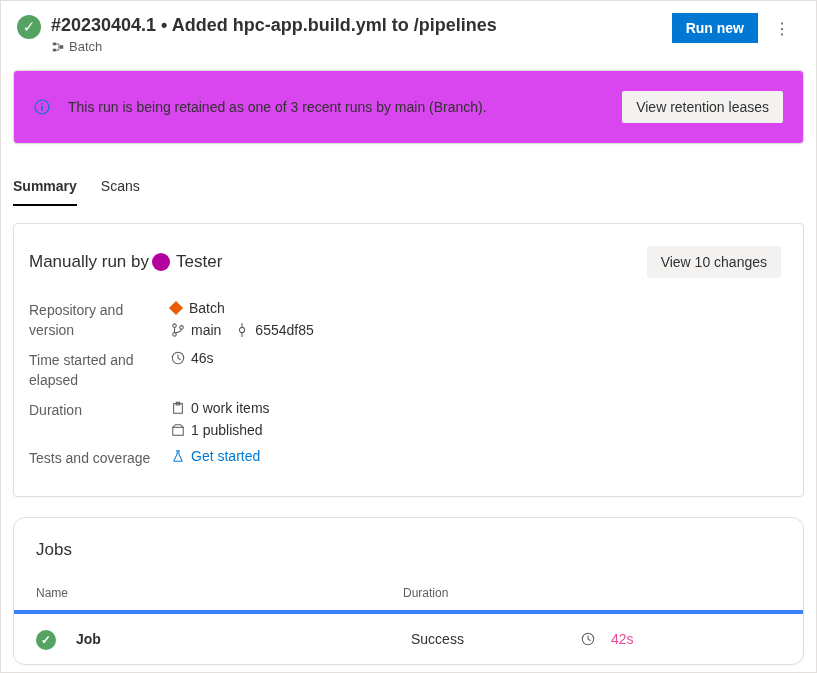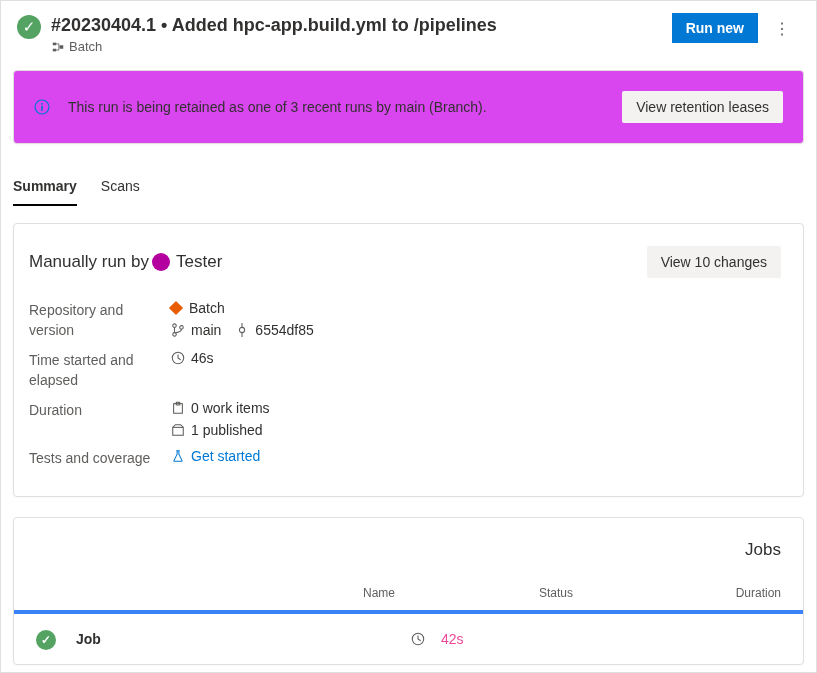--- a/index.html
+++ b/index.html
@@ -168,24 +168,23 @@
   .value-row:last-child { margin-bottom: 0; }
   .icon-inline {
     width: 14px; height: 14px;
     flex-shrink: 0;
     color: #605e5c;
   }
   .link { color: #0078d4; cursor: pointer; }
   .jobs-card {
     margin: 20px 12px 0 12px;
     border: 1px solid #e1dfdd;
-    border-radius: 4px;
+    border-radius: 12px;
     background: #fff;
     box-shadow: 0 1px 2px rgba(0,0,0,0.03);
-    text-align: right;
   }
   .jobs-title {
     font-size: 17px;
     font-weight: 400;
     padding: 22px 22px 16px 22px;
   }
   .jobs-table-header, .jobs-row {
     display: grid;
     grid-template-columns: 1fr 170px 200px;
     padding: 10px 22px;
@@ -336,30 +335,30 @@
         <span class="link">Get started</span>
       </div>
     </div>
   </div>
 </div>
 
 <div class="jobs-card">
   <div class="jobs-title">Jobs</div>
   <div class="jobs-table-header">
     <div>Name</div>
-    <div>Status</div>
     <div>Duration</div>
   </div>
   <div class="jobs-row">
     <div class="name-cell">
       <div class="status-circle small">
         <span class="checkmark" style="font-size:12px">✓</span>
       </div>
       <span>Job</span>
     </div>
+    <div class="status-cell">Success</div>
     <div class="duration-cell">
       <svg class="icon-inline" viewBox="0 0 16 16">
           <circle cx="8" cy="8" r="6.5" fill="none" stroke="#605e5c" stroke-width="1.2"></circle>
           <path d="M8 4 V8 L11 10" fill="none" stroke="#605e5c" stroke-width="1.2"></path>
         </svg>
       <span>42s</span>
     </div>
   </div>
 </div>
 

